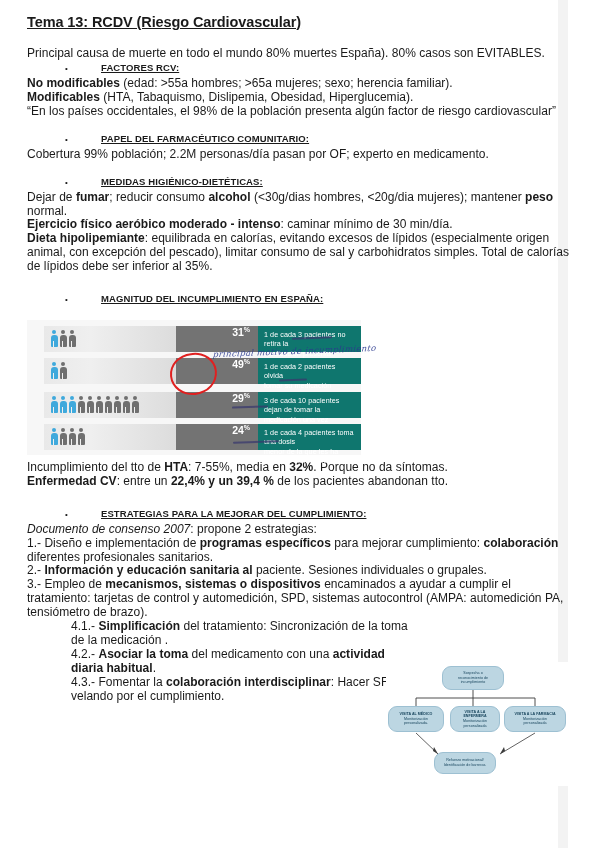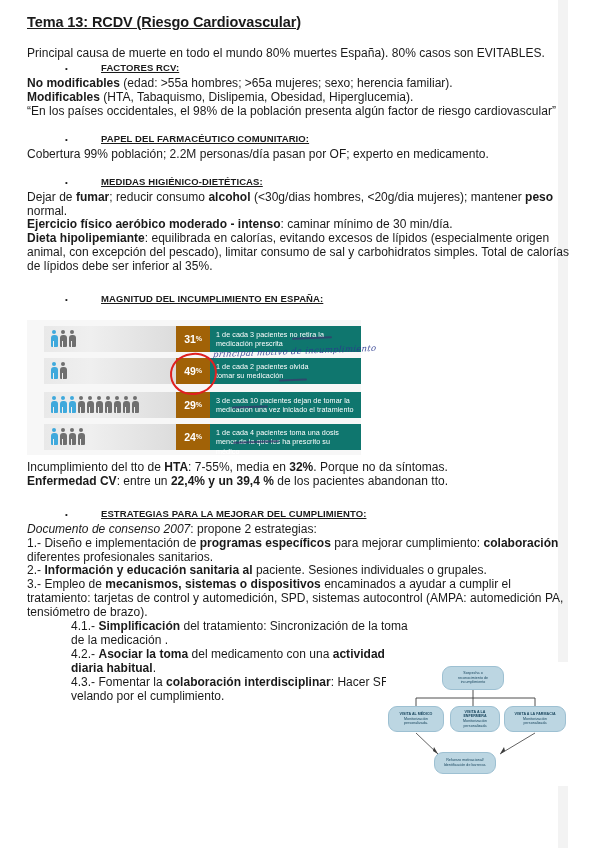--- a/index.html
+++ b/index.html
@@ -126,28 +126,28 @@
     top: 11px;
     width: 1.2px;
     height: 6px;
     background: #f0f0f0;
   }
   .p-blue { color: #3fa9dc; }
   .p-gray { color: #6f6f6f; }
   .ig-pct {
     width: 34px;
     flex: 0 0 34px;
-    background: #a16207;
+    background: #737373;
     color: #ffffff;
     display: flex;
-    align-items: center;
     justify-content: center;
     font-size: 10.5px;
     font-weight: bold;
     letter-spacing: -0.2px;
+    padding-left: 48px;
   }
   .ig-pct .unit { font-size: 7px; font-weight: bold; }
   .ig-text {
     flex: 1 1 auto;
     background: #0f766e;
     color: #ffffff;
     font-size: 7.2px;
     line-height: 9.4px;
     padding: 4px 6px 0 6px;
     box-sizing: border-box;

